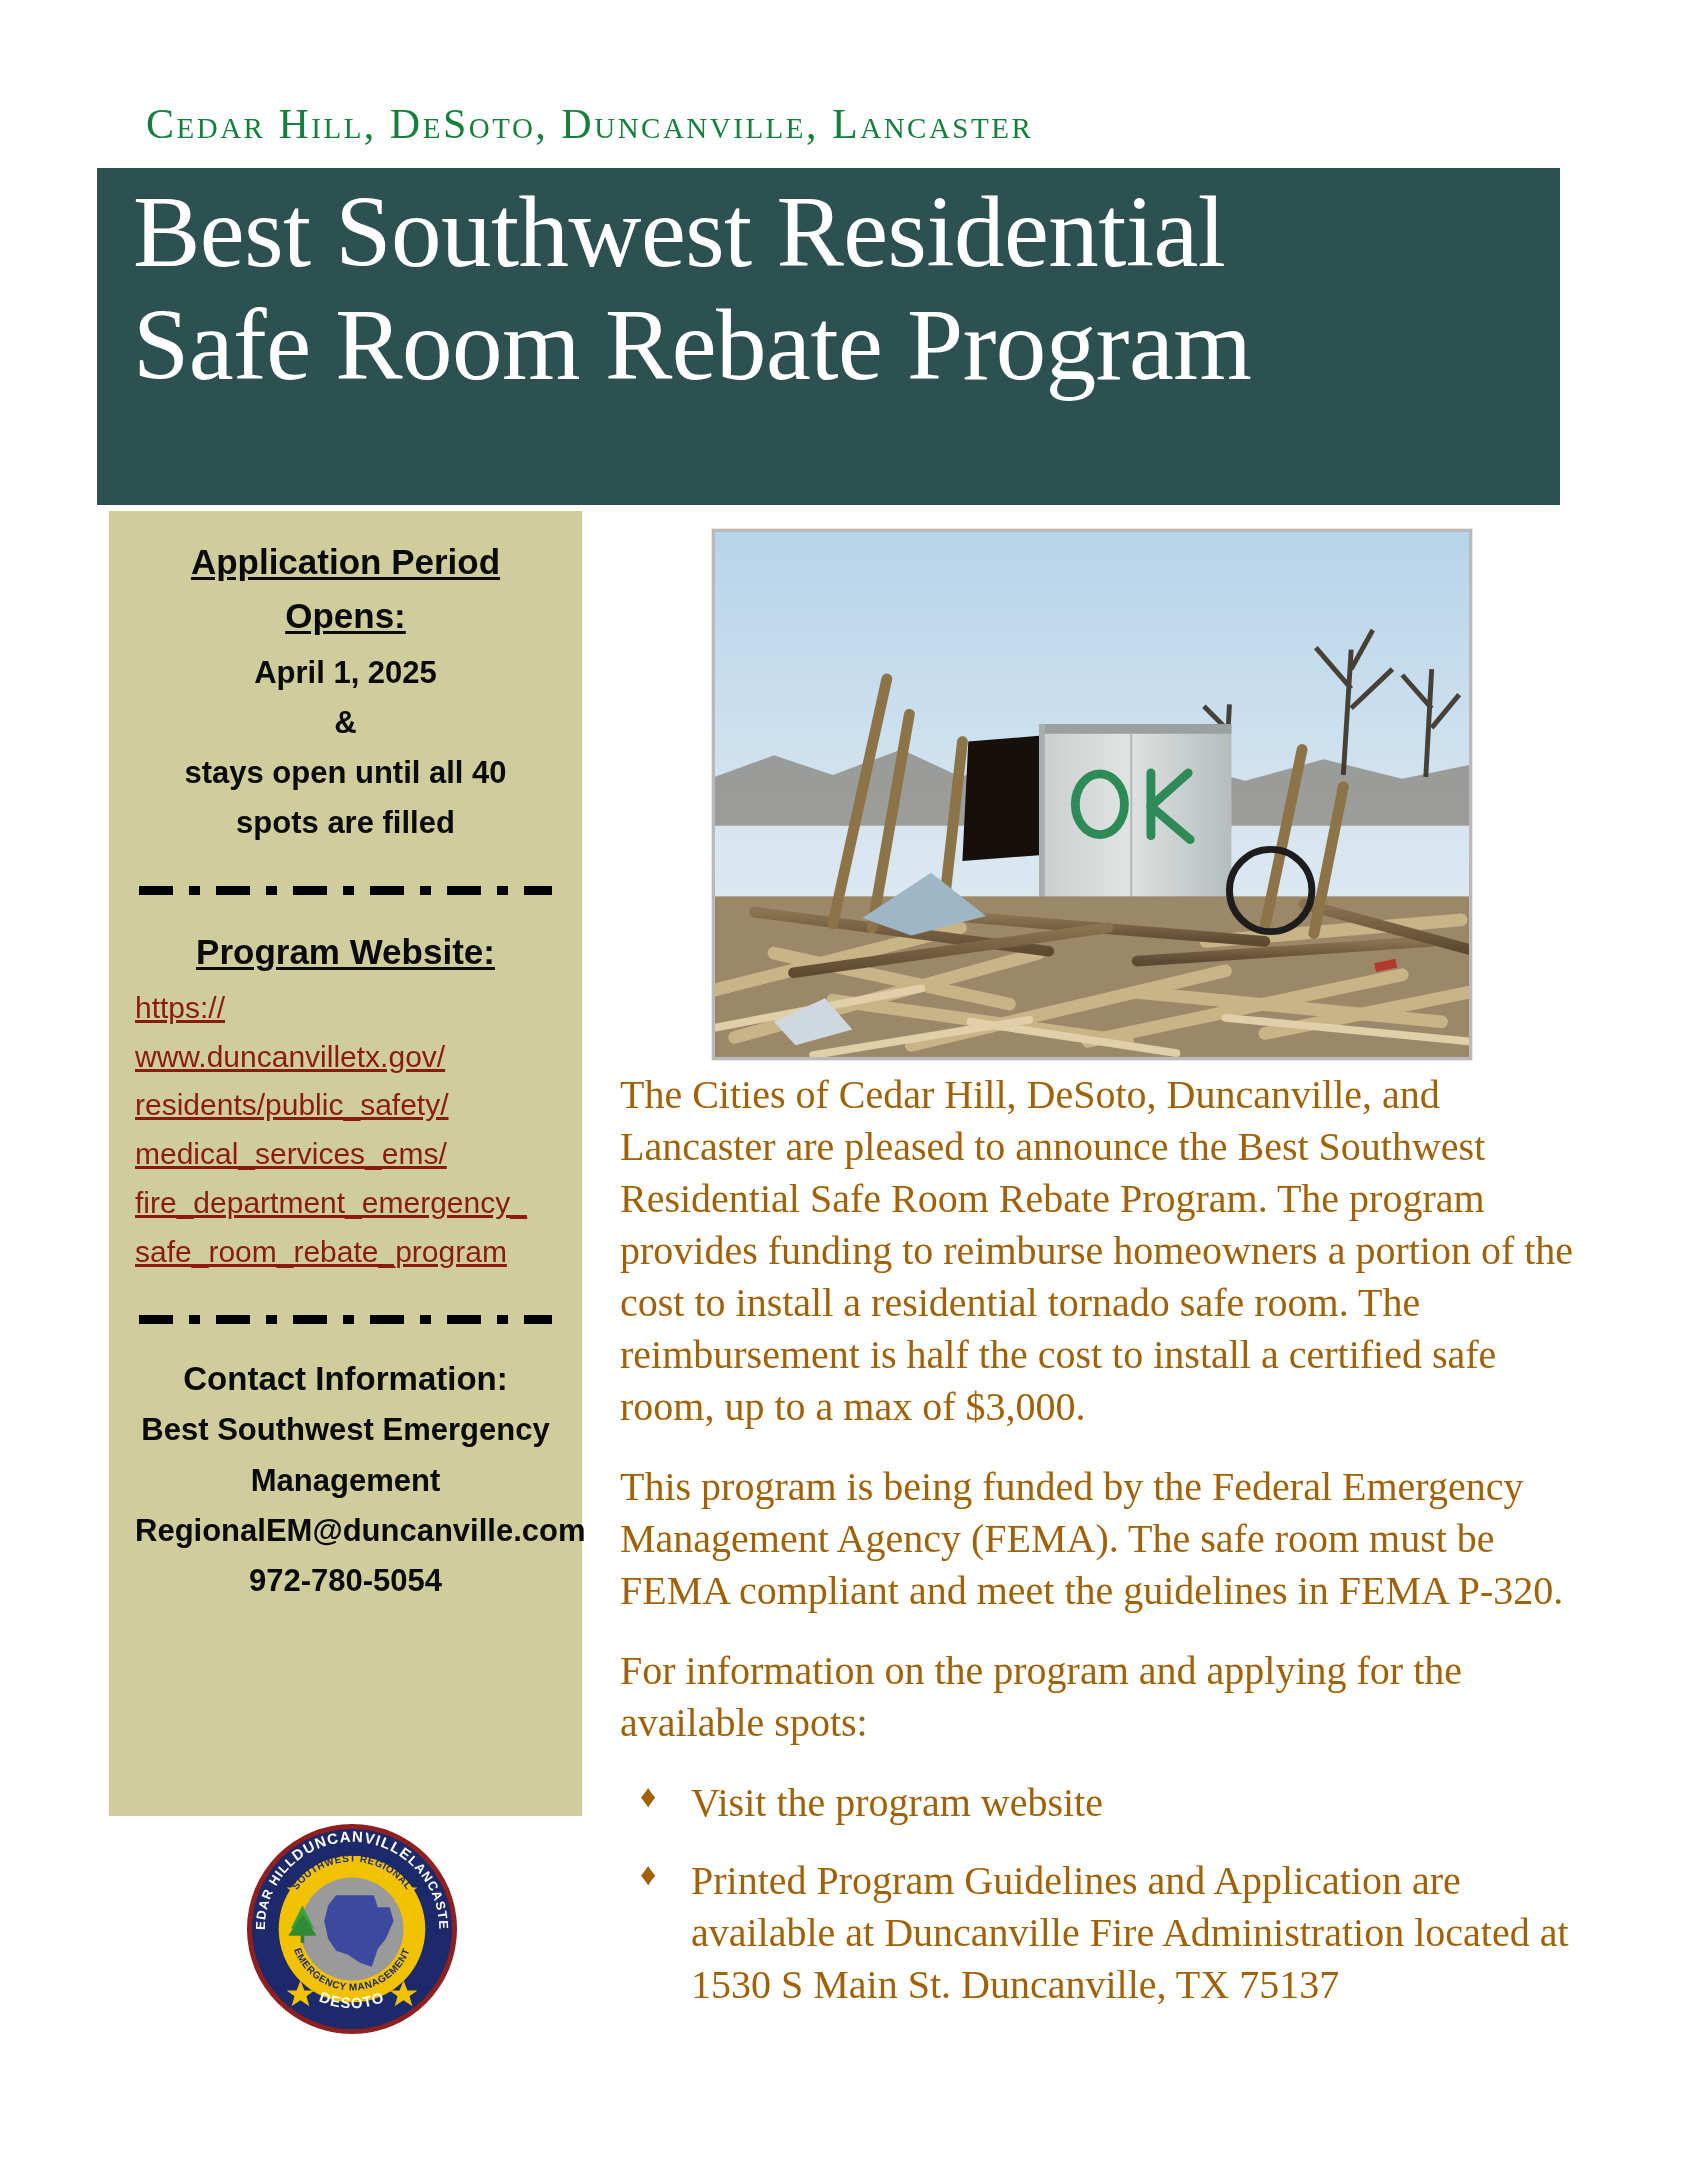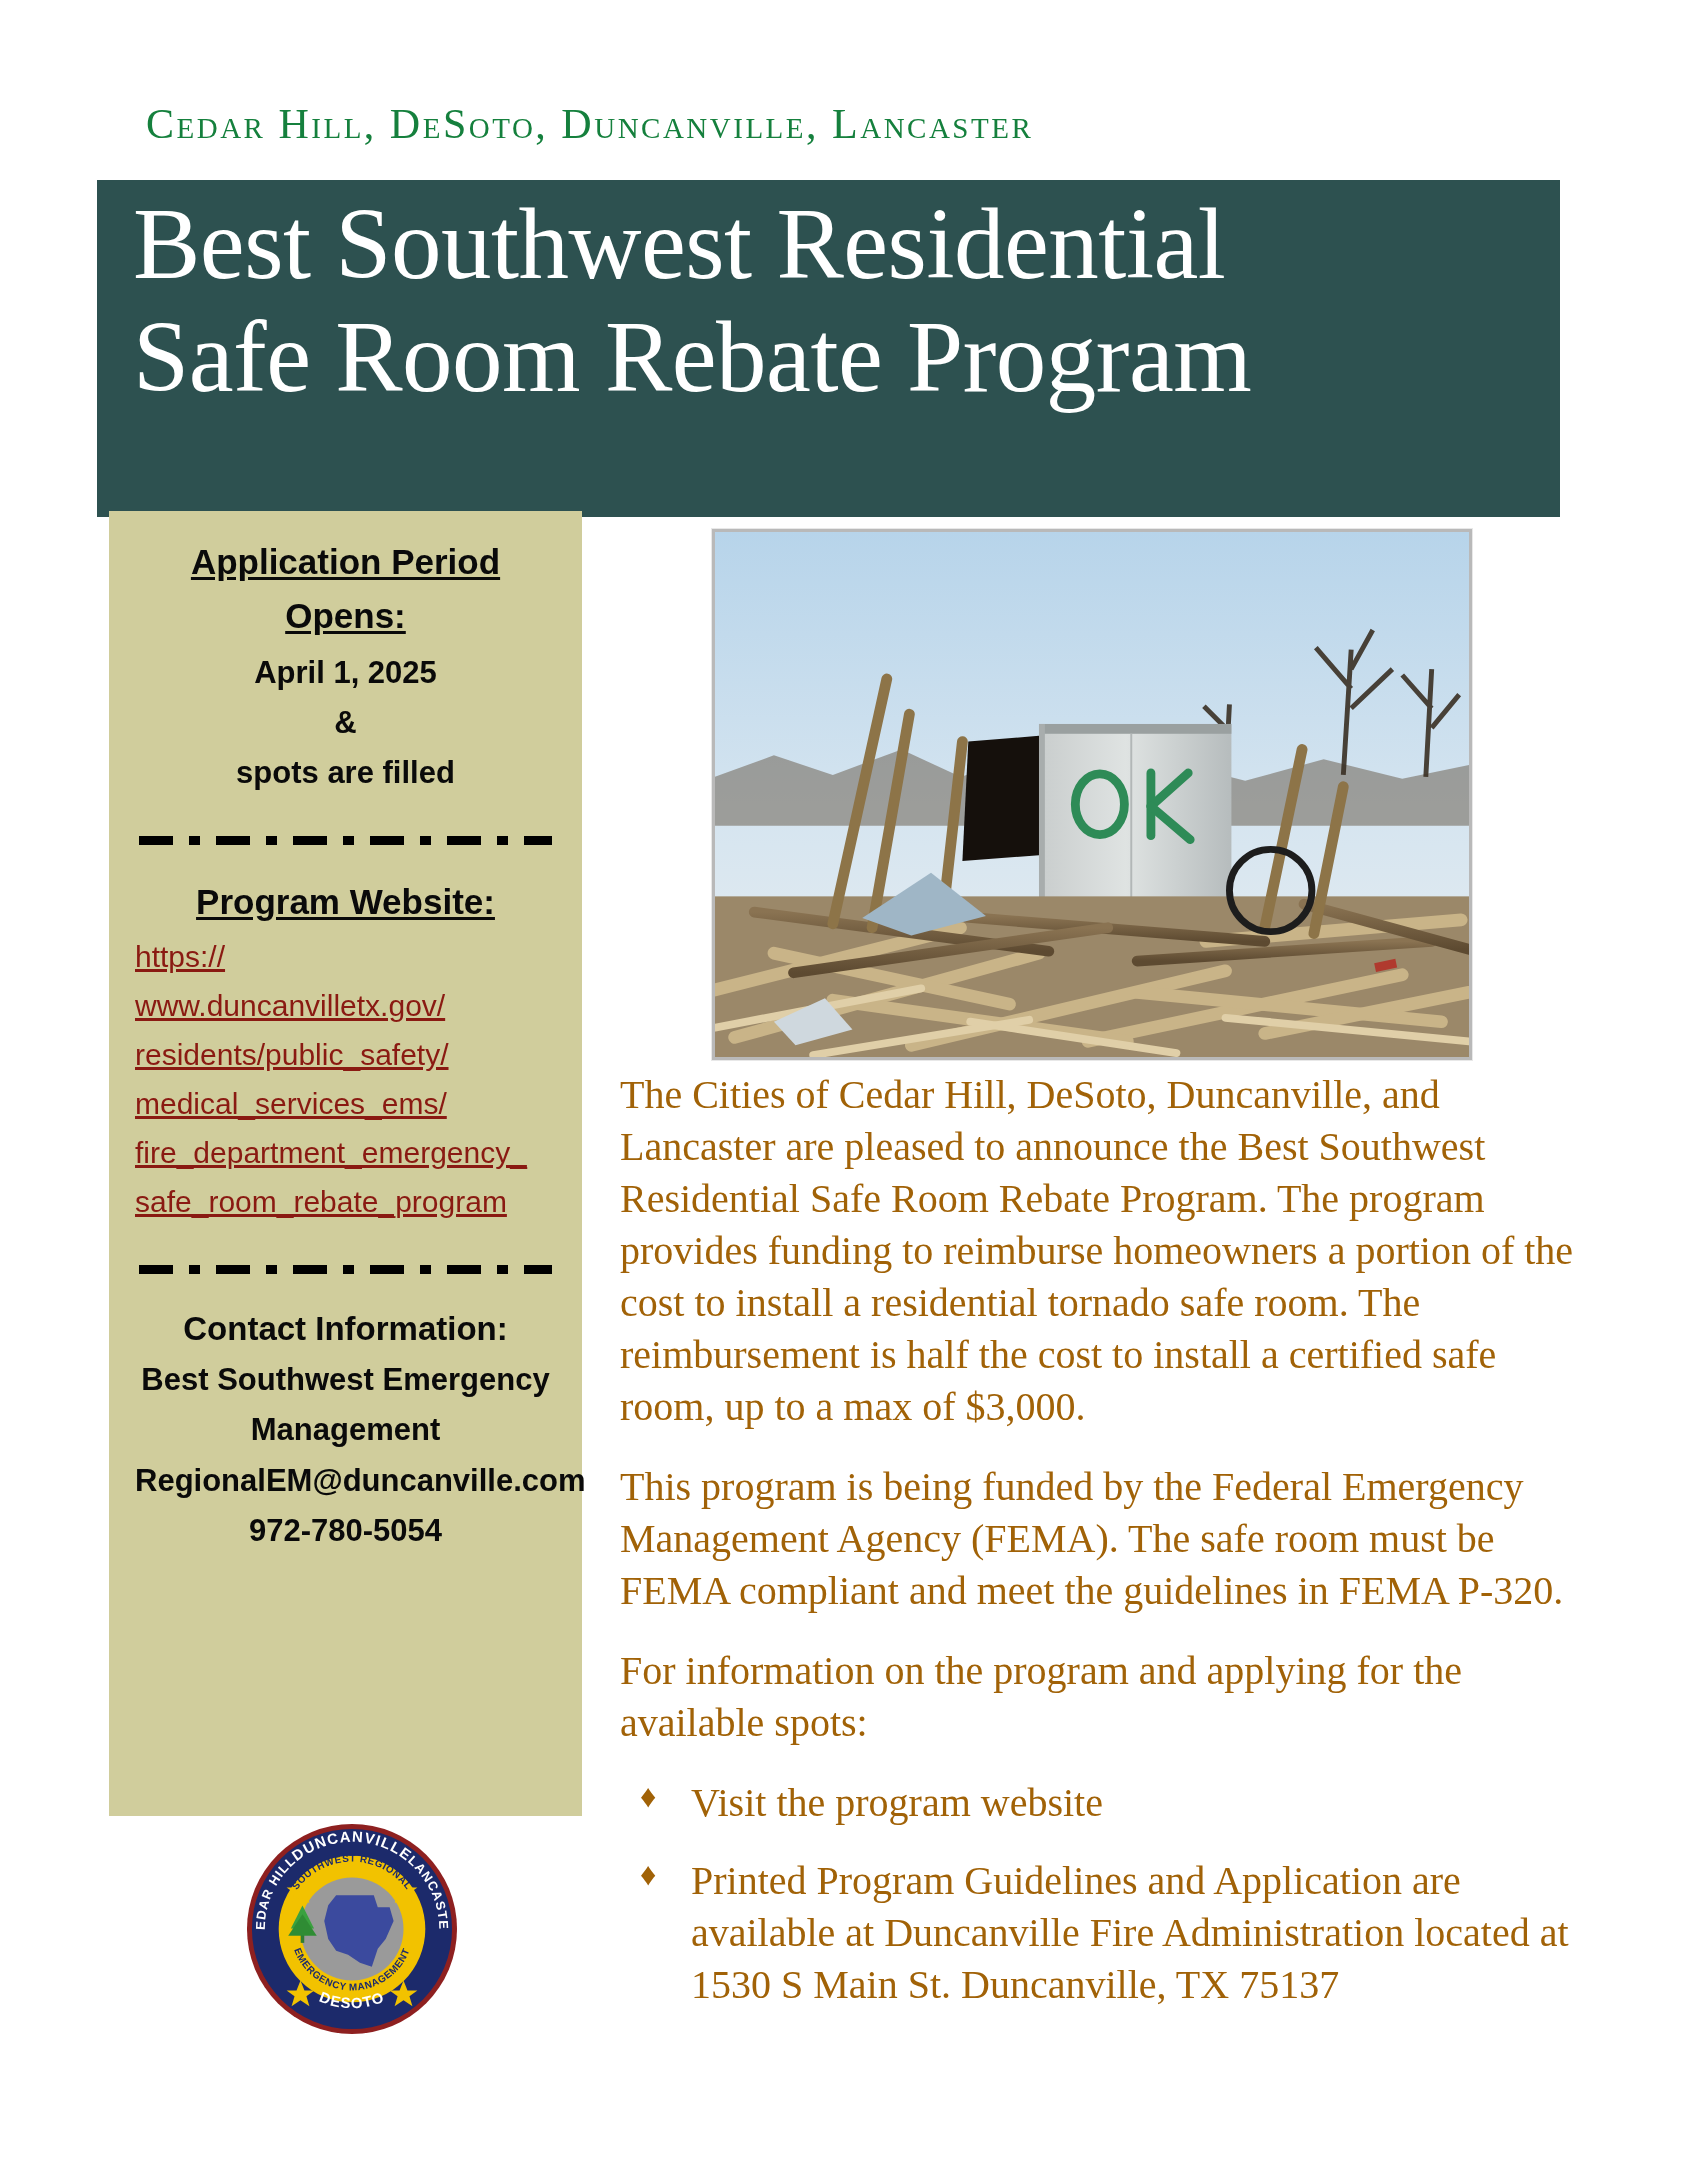--- a/index.html
+++ b/index.html
@@ -35,21 +35,21 @@
     letter-spacing: 2.5px;
     color: #15803d;
     white-space: nowrap;
     line-height: 1;
   }
 
   
   .title-band {
     position: absolute;
     left: 97px;
-    top: 180px;
+    top: 168px;
     width: 1463px;
     height: 337px;
     background: #2d5150;
   }
   .title-text {
     position: absolute;
     left: 36px;
     top: 8px;
     width: 1416px;
     color: #ffffff;
@@ -192,20 +192,21 @@
       <span class="title-line">Best Southwest Residential</span>
       <span class="title-line">Safe Room Rebate Program</span>
     </div>
   </div>
 
   <aside class="sidebar">
 
     <div class="sb-text sb-heading">Application Period Opens:</div>
     <div class="sb-text sb-line">April 1, 2025</div>
     <div class="sb-text sb-line">&amp;</div>
+    <div class="sb-text sb-line">stays open until all 40</div>
     <div class="sb-text sb-line">spots are filled</div>
 
     <div class="divider-dd"></div>
 
     <div class="sb-text sb-heading">Program Website:</div>
 
     <div class="sb-link-block">
       <span class="sb-link">https://</span>
       <span class="sb-link">www.duncanvilletx.gov/</span>
       <span class="sb-link">residents/public_safety/</span>

